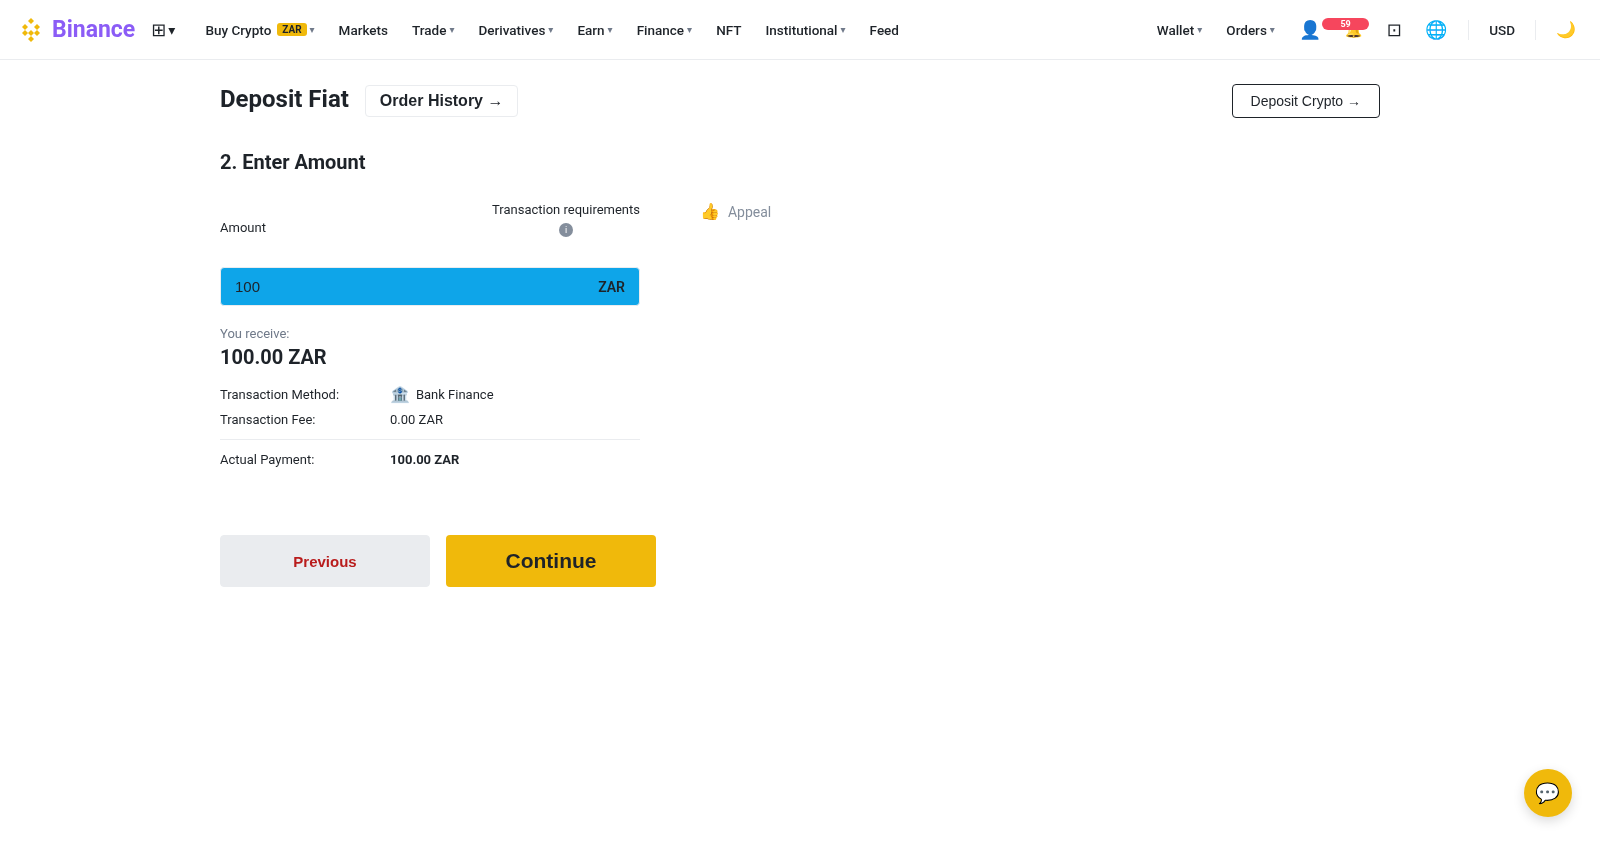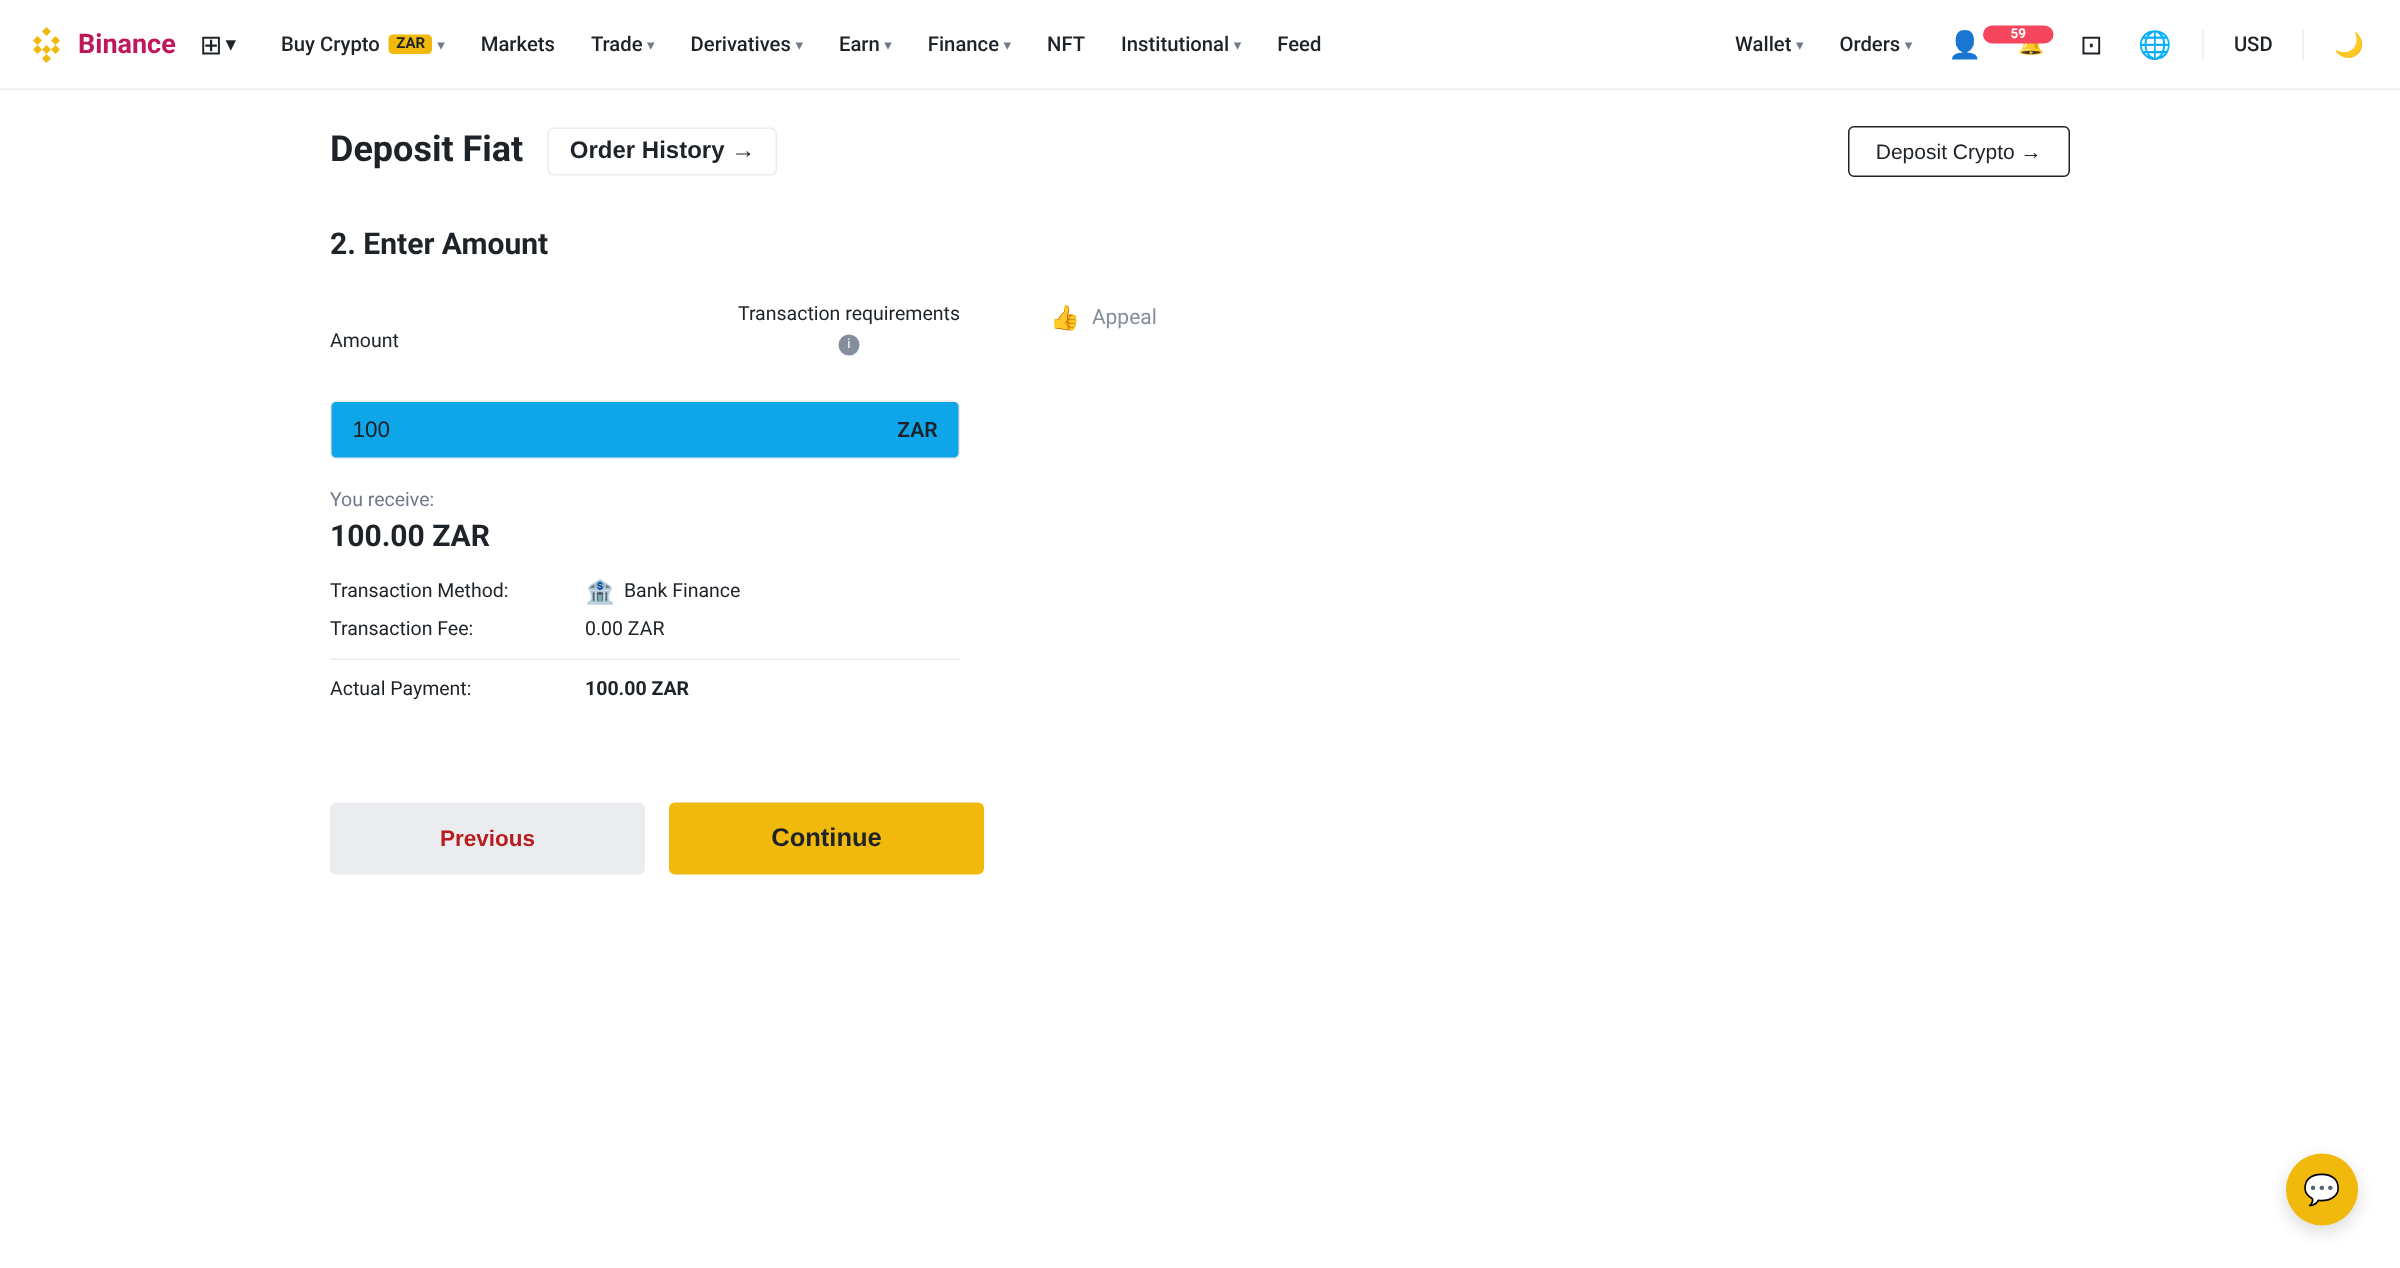--- a/index.html
+++ b/index.html
@@ -108,21 +108,21 @@
     
     .buttons-row { display: flex; gap: 16px; margin-top: 60px; }
     .btn-previous {
       flex: 0 0 210px; padding: 14px; border: 1px solid #eaecef;
       border-radius: 4px; background: #eaecef; cursor: pointer;
       font-size: 15px; font-weight: 600; color: #b91c1c;
     }
     .btn-continue {
       flex: 0 0 210px; padding: 14px; border: none;
       border-radius: 4px; background: #f0b90b; cursor: pointer;
-      font-size: 17px; font-weight: 700; color: #1e2329;
+      font-size: 21px; font-weight: 700; color: #1e2329;
     }
 
     
     .chat-fab {
       position: fixed; bottom: 28px; right: 28px;
       width: 48px; height: 48px; border-radius: 50%;
       background: #f0b90b; display: flex; align-items: center; justify-content: center;
       cursor: pointer; box-shadow: 0 4px 12px rgba(0,0,0,0.15);
       font-size: 20px;
     }
@@ -135,21 +135,21 @@
   <div class="nav-logo">
     <svg viewBox="0 0 32 32" fill="none">
       <path d="M16 3.2L19.2 6.4L16 9.6L12.8 6.4L16 3.2Z" fill="#F0B90B"></path>
       <path d="M9.6 9.6L12.8 12.8L9.6 16L6.4 12.8L9.6 9.6Z" fill="#F0B90B"></path>
       <path d="M22.4 9.6L25.6 12.8L22.4 16L19.2 12.8L22.4 9.6Z" fill="#F0B90B"></path>
       <path d="M16 16L19.2 19.2L16 22.4L12.8 19.2L16 16Z" fill="#F0B90B"></path>
       <path d="M9.6 16L12.8 19.2L9.6 22.4L6.4 19.2L9.6 16Z" fill="#F0B90B"></path>
       <path d="M22.4 16L25.6 19.2L22.4 22.4L19.2 19.2L22.4 16Z" fill="#F0B90B"></path>
       <path d="M16 22.4L19.2 25.6L16 28.8L12.8 25.6L16 22.4Z" fill="#F0B90B"></path>
     </svg>
-    <span style="font-size:18px;font-weight:700;color:#be185d;">Binance</span>
+    <span style="font-size:23px;font-weight:700;color:#8b5cf6;">Binance</span>
   </div>
 
   <div class="nav-apps">
     <span class="dots-icon">⊞</span>
     <span class="chevron">▾</span>
   </div>
 
   <div class="nav-items">
     <div class="nav-item">
       <span>Buy Crypto</span>

